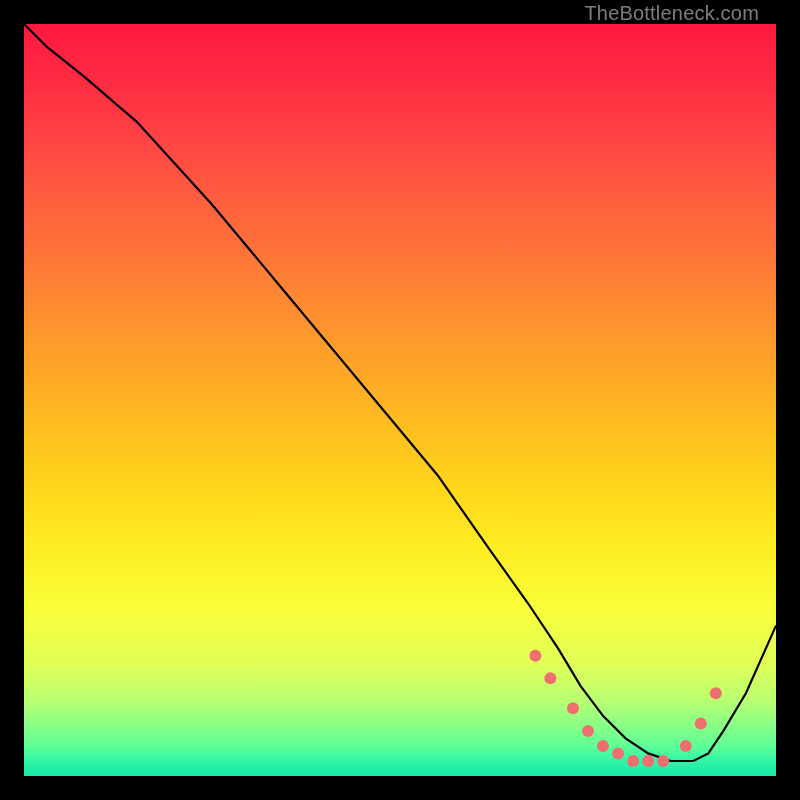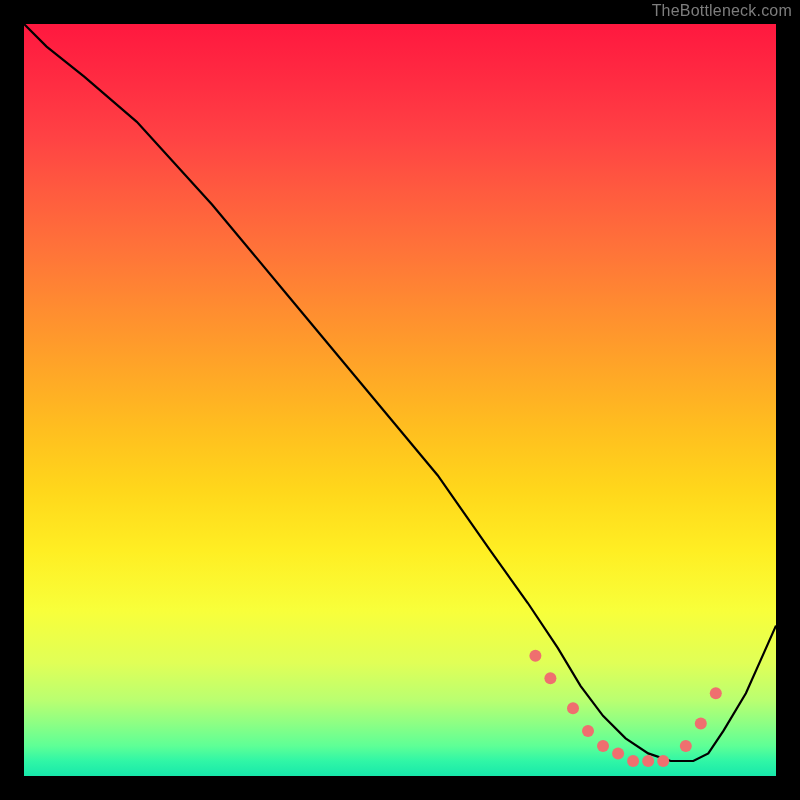--- a/index.html
+++ b/index.html
@@ -47,23 +47,23 @@
       #b9ff71 90%,
       #8dff84 93%,
       #5eff96 96%,
       #30f6a6 98%,
       #17e8ab 100%
     );
   }
   .watermark {
     position: absolute;
     top: 2px;
-    right: 8px;
+    right: 41px;
     color: #7d7d7d;
-    font-size: 16px;
+    font-size: 20px;
     letter-spacing: 0.2px;
     font-weight: 500;
   }
   svg.curve {
     position: absolute;
     inset: 0;
   }
 </style>
 </head>
 <body>

